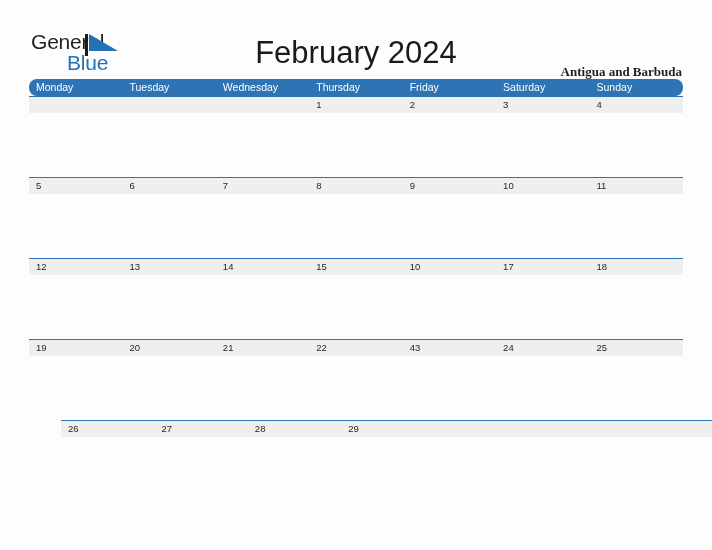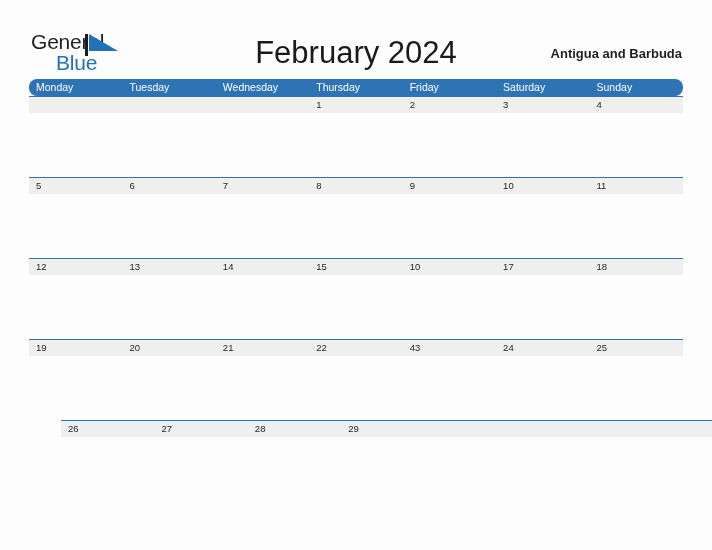--- a/index.html
+++ b/index.html
@@ -46,21 +46,21 @@
   }
   .logo-flag {
     position: absolute;
     left: 54px;
     top: 3px;
     width: 34px;
     height: 22px;
   }
   .logo-blue {
     position: absolute;
-    left: 25px;
+    left: 36px;
     top: 21px;
     font-size: 21px;
     color: #2272b8;
     letter-spacing: -0.2px;
     font-family: "Liberation Sans", sans-serif;
   }
 
   
   .month-title {
     position: absolute;
@@ -73,25 +73,25 @@
     font-family: "Liberation Sans", sans-serif;
     font-weight: normal;
     letter-spacing: 0px;
     margin: 0;
   }
 
   
   .country-label {
     position: absolute;
     right: 30px;
-    top: 46px;
+    top: 64px;
     font-size: 13px;
     color: #231f20;
     font-weight: bold;
-    font-family: Liberation Sans, sans-serif;
+    font-family: Liberation Serif, serif;
     white-space: nowrap;
   }
 
   
   .calendar {
     position: absolute;
     left: 29px;
     top: 79px;
     width: 654px;
   }

